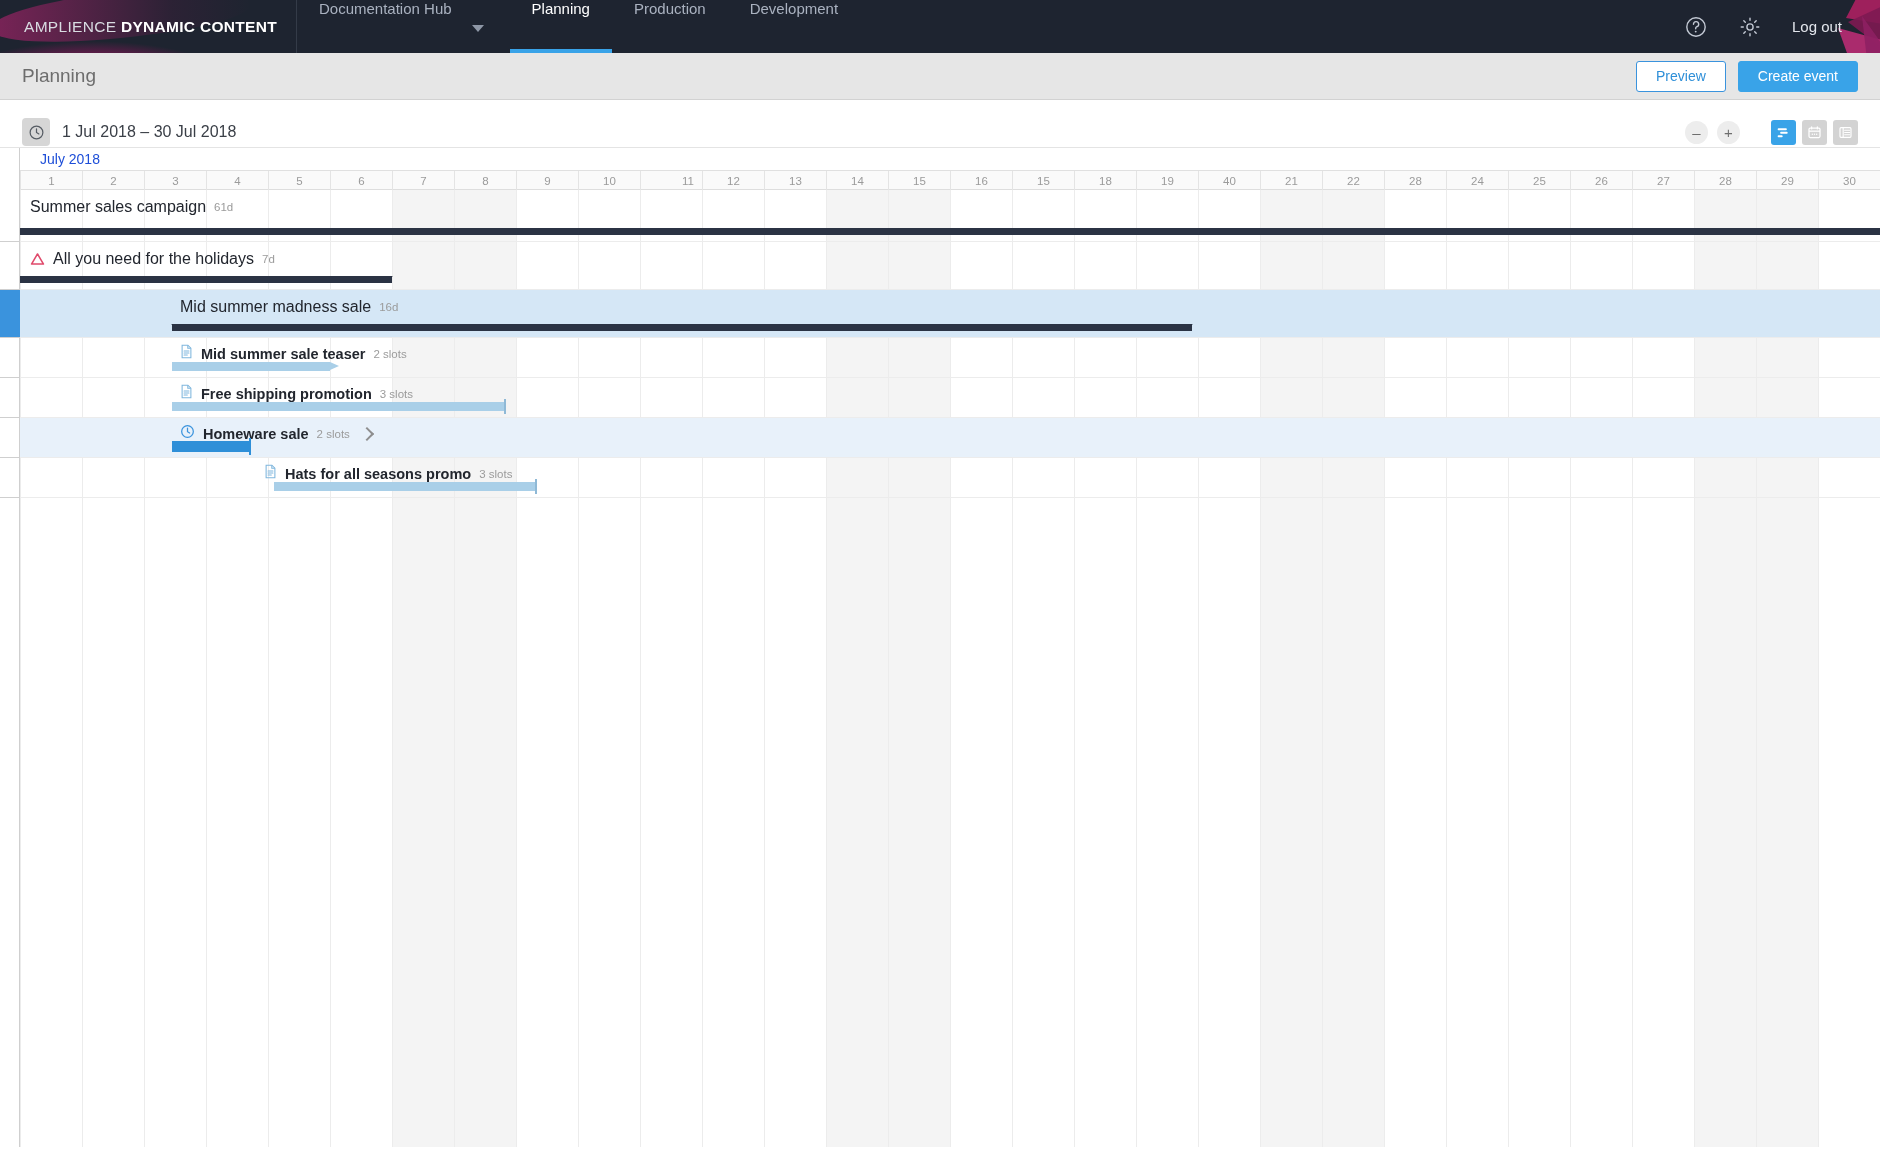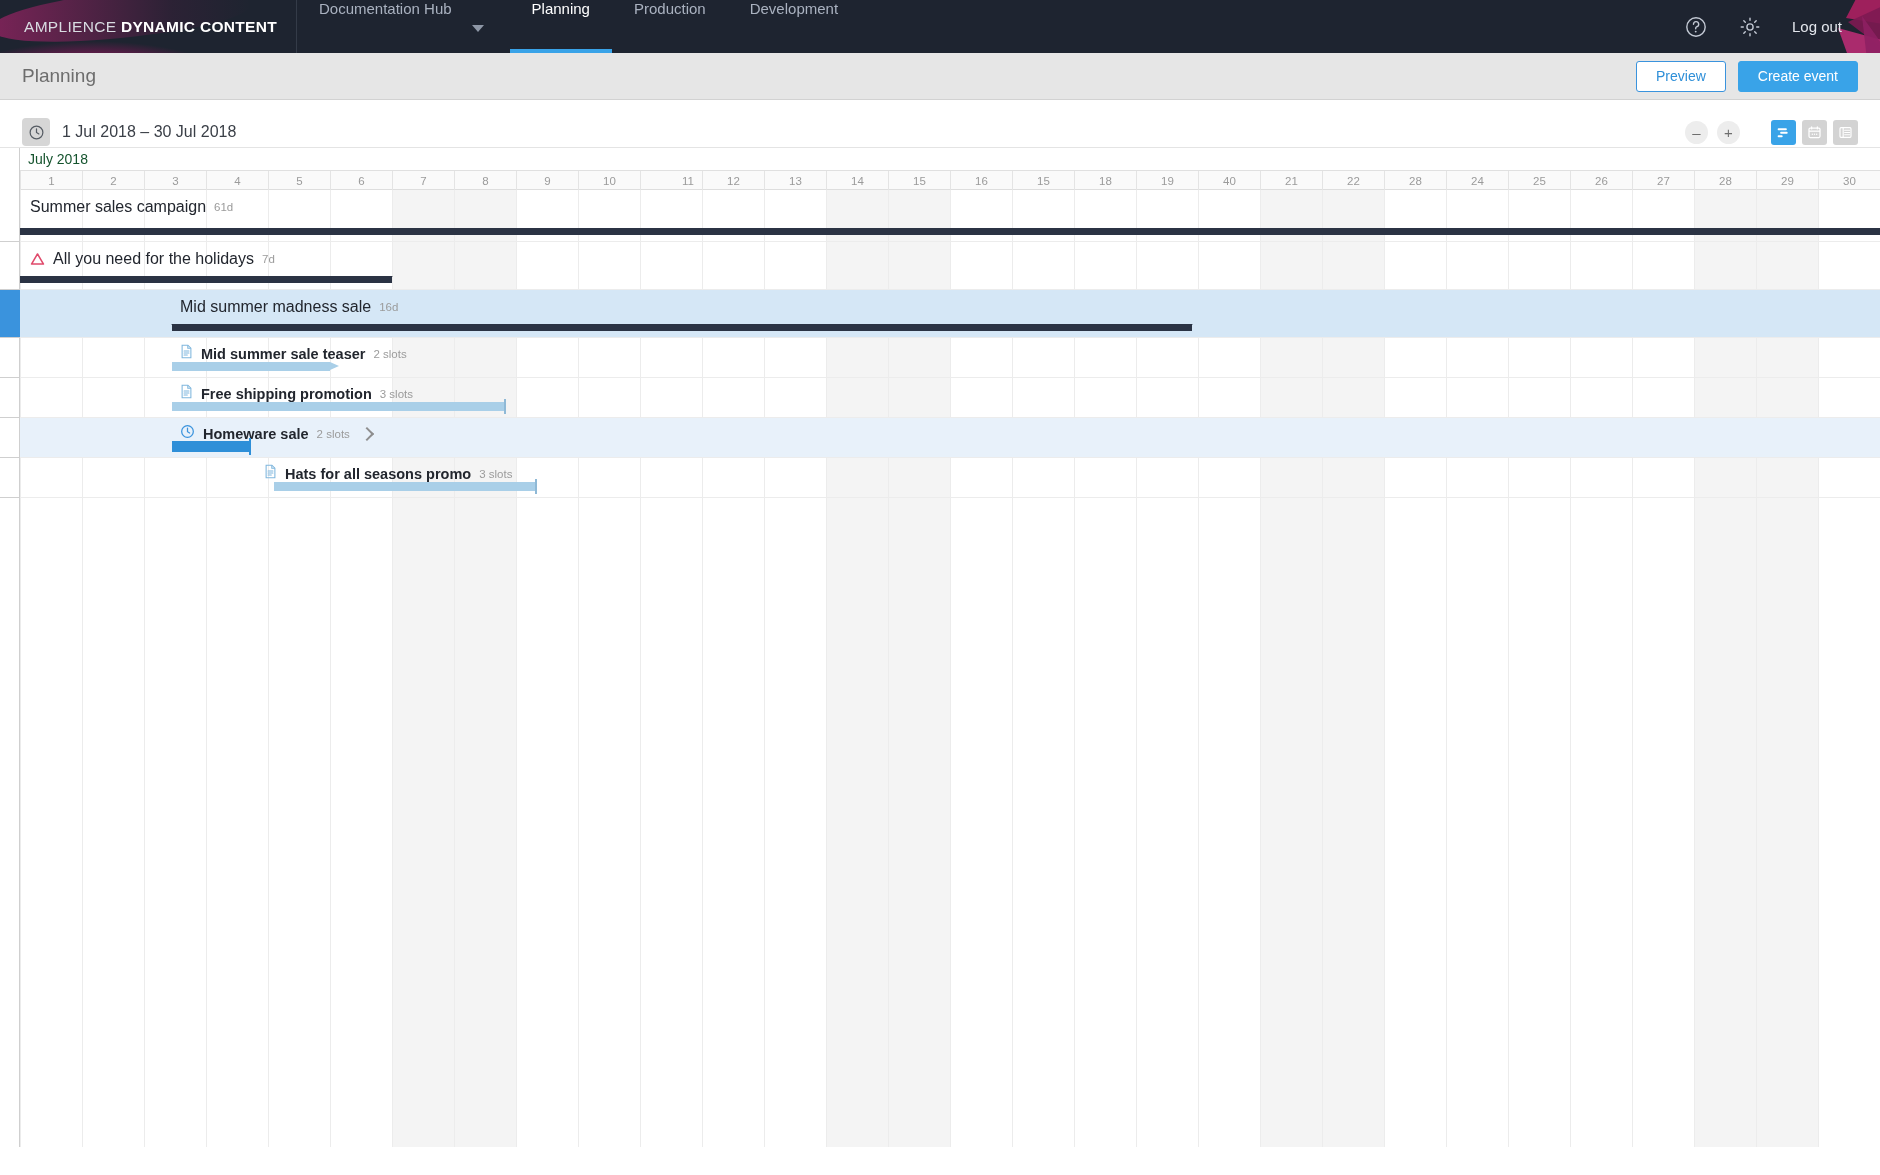--- a/index.html
+++ b/index.html
@@ -142,21 +142,21 @@
     position: absolute; left: 0; width: 20px; background: #3a93dd;
   }
 
   .grid-area { position: absolute; left: 20px; top: 0; right: 0; height: 100%; }
 
   
   .month-band {
     position: absolute; left: 0; right: 0; top: 0; height: 23px;
     background: #ffffff; border-bottom: 1px solid #e0e0e0;
   }
-  .month-band .m { position: absolute; left: 8px; top: 3px; font-size: 14px; color: #14532d; }
+  .month-band .m { position: absolute; left: 20px; top: 3px; font-size: 14px; color: #1d4ed8; }
   
   .day-band {
     position: absolute; left: 0; right: 0; top: 23px; height: 19px;
     background: #fafafa; border-bottom: 1px solid #dedede;
   }
   .day-cell {
     position: absolute; top: 0; height: 19px;
     border-left: 1px solid #e4e4e4;
     font-size: 11.5px; color: #9b9b9b;
     display: flex; align-items: center; justify-content: center;

